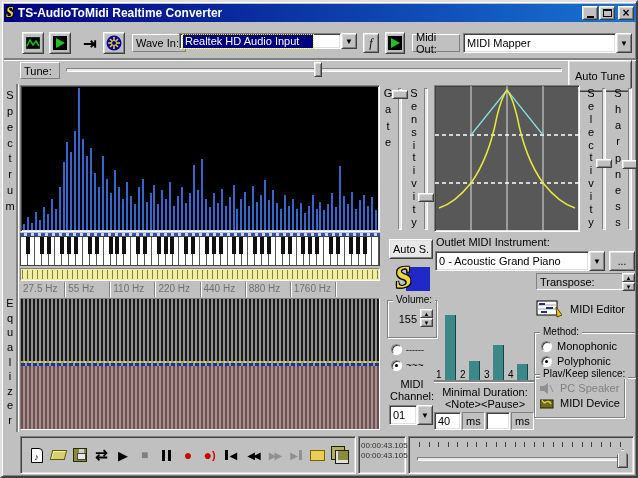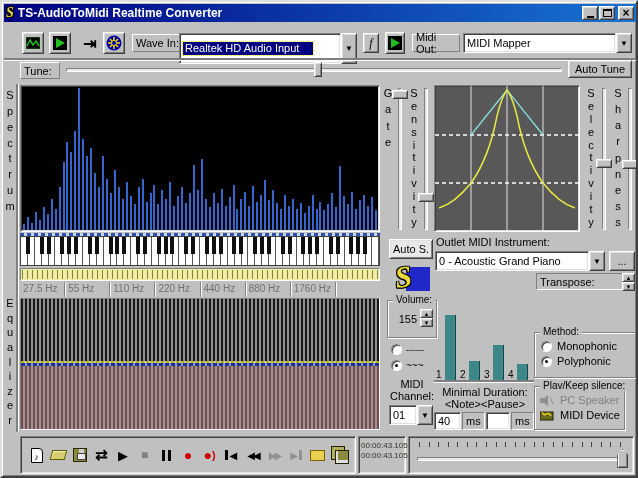--- a/index.html
+++ b/index.html
@@ -164,21 +164,21 @@
       <g stroke="#e8d020" stroke-width="1.6">
         <line x1="8" y1="2" x2="8" y2="14"></line>
           <line x1="2" y1="8" x2="14" y2="8"></line>
         <line x1="4" y1="4" x2="12" y2="12"></line>
           <line x1="12" y1="4" x2="4" y2="12"></line>
       </g>
       <circle cx="8" cy="8" r="2.5" fill="#0000a0" stroke="#e8d020"></circle>
     </svg>
   </div>
   <div class="tile abs" style="left:130px;top:32px;width:54px;height:18px;">Wave In:</div>
-  <div class="combo sel abs" style="left:177px;top:31px;width:178px;height:31px;">
+  <div class="combo sel abs" style="left:177px;top:31px;width:178px;height:16px;">
     <div class="field cfield">
         <span>Realtek HD Audio Input</span>
       </div>
     <div class="btn cbtn">▼</div>
   </div>
   <div class="btn abs" style="left:361px;top:31px;width:16px;height:20px;">
     <i style="font-family:'Liberation Serif',serif;font-size:12px;">f</i>
   </div>
   <div class="btn abs" style="left:383px;top:30px;width:20px;height:22px;">
     <svg width="14" height="14">
@@ -192,21 +192,21 @@
     <div class="btn cbtn">▼</div>
   </div>
 
   <div class="hgroove abs" style="left:2px;top:56px;width:634px;"></div>
 
   <div class="tile abs" style="left:18px;top:60px;width:40px;height:17px;">Tune:</div>
   <div class="abs" style="left:62px;top:59px;width:500px;height:18px;">
     <div class="abs" style="left:2px;right:2px;top:7px;height:4px;background:#e8e8e8;border:1px solid;border-color:#808080 #fff #fff #808080;"></div>
     <div class="hthumb" style="left: 50%;"></div>
   </div>
-  <div class="btn abs lbl" style="left:566px;top:58px;width:64px;height:18px;">Auto Tune</div>
+  <div class="btn abs lbl" style="left:566px;top:58px;width:64px;height:32px;">Auto Tune</div>
 
   <div class="vgroove abs" style="left:14px;top:82px;height:348px;"></div>
 
   <div class="vtext abs" style="left:2px;top:88px;height:122px;">
       <div>S</div>
       <div>p</div>
       <div>e</div>
       <div>c</div>
       <div>t</div>
       <div>r</div>
@@ -558,41 +558,53 @@
       <span class="hnum" style="left: 2px;">1</span>
       <div class="hbar" style="left: 11px; height: 73.92%;"></div>
       <span class="hnum" style="left: 26px;">2</span>
       <div class="hbar" style="left: 35px; height: 21.84%;"></div>
       <span class="hnum" style="left: 50px;">3</span>
       <div class="hbar" style="left: 59px; height: 40.32%;"></div>
       <span class="hnum" style="left: 74px;">4</span>
       <div class="hbar" style="left: 83px; height: 18.48%;"></div>
     </div>
 
+  <div class="abs" style="left:534px;top:292px;width:100px;height:30px;display:flex;align-items:center;">
+    <svg width="26" height="20">
+      <rect x="1" y="2" width="20" height="14" fill="#fff" stroke="#000"></rect>
+      <line x1="1" y1="6" x2="21" y2="6" stroke="#a0a0a0"></line>
+        <line x1="1" y1="10" x2="21" y2="10" stroke="#a0a0a0"></line>
+      <rect x="3" y="4" width="6" height="2" fill="#203080"></rect>
+        <rect x="10" y="8" width="7" height="2" fill="#203080"></rect>
+        <rect x="5" y="12" width="6" height="2" fill="#203080"></rect>
+      <polygon points="20,8 26,16 21,18" fill="#e8c820" stroke="#604000"></polygon>
+    </svg>
+    <span class="lbl" style="margin-left:8px;">MIDI Editor</span>
+  </div>
 
   <div class="groupbox" style="left:532px;top:330px;width:102px;height:46px;">
     <span class="legend">Method:</span>
     <div style="display:flex;align-items:center;gap:5px;margin:7px 0 0 6px;">
       <span class="radio"></span>
       <span class="lbl">Monophonic</span>
     </div>
     <div style="display:flex;align-items:center;gap:5px;margin:3px 0 0 6px;">
       <span class="radio on"></span>
       <span class="lbl">Polyphonic</span>
     </div>
   </div>
 
   <div class="abs lbl" style="left:433px;top:384px;width:100px;text-align:center;">Minimal Duration:</div>
   <div class="abs lbl" style="left:433px;top:396px;width:100px;text-align:center;">&lt;Note&gt;&lt;Pause&gt;</div>
   <input class="field abs" style="left: 432px; top: 410px; width: 27px; height: 18px;" value="40">
   <div class="tile abs" style="left:460px;top:410px;width:23px;height:18px;border-color:#808080 #fff #fff #808080;">ms</div>
   <input class="field abs" style="left: 484px; top: 410px; width: 24px; height: 18px;" value="">
   <div class="tile abs" style="left:509px;top:410px;width:23px;height:18px;border-color:#808080 #fff #fff #808080;">ms</div>
 
-  <div class="groupbox" style="left:532px;top:384px;width:91px;height:44px;">
+  <div class="groupbox" style="left:532px;top:372px;width:91px;height:44px;">
     <span class="legend">Plav/Keep silence:</span>
     <div style="display:flex;align-items:flex-end;gap:6px;margin:7px 0 0 5px;">
       <svg width="14" height="11">
           <polygon points="0,3 4,3 8,0 8,11 4,8 0,8" fill="#909090"></polygon>
           <line x1="10" y1="2" x2="13" y2="9" stroke="#909090"></line>
         </svg>
       <span class="lbl" style="color:#808080;">PC Speaker</span>
     </div>
     <div style="display:flex;align-items:center;gap:6px;margin:3px 0 0 5px;">
       <svg width="14" height="11">

